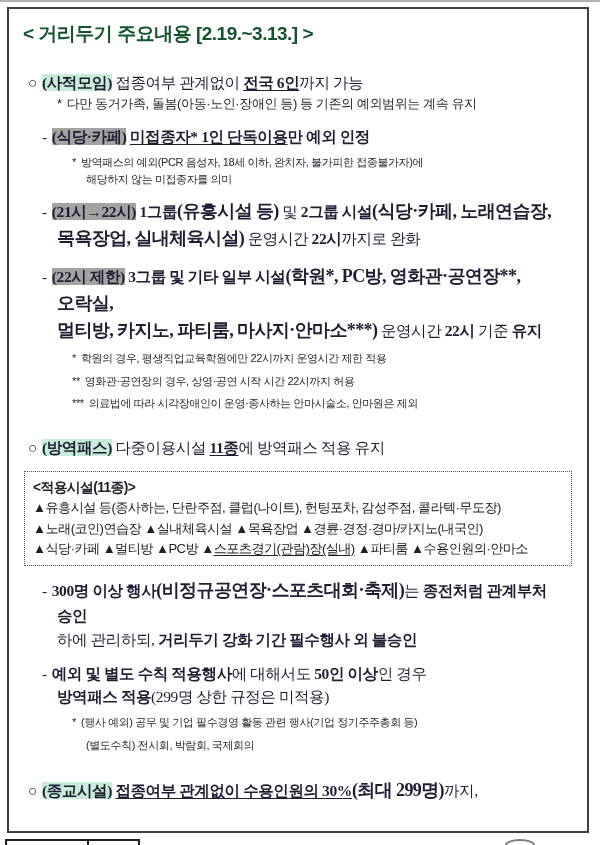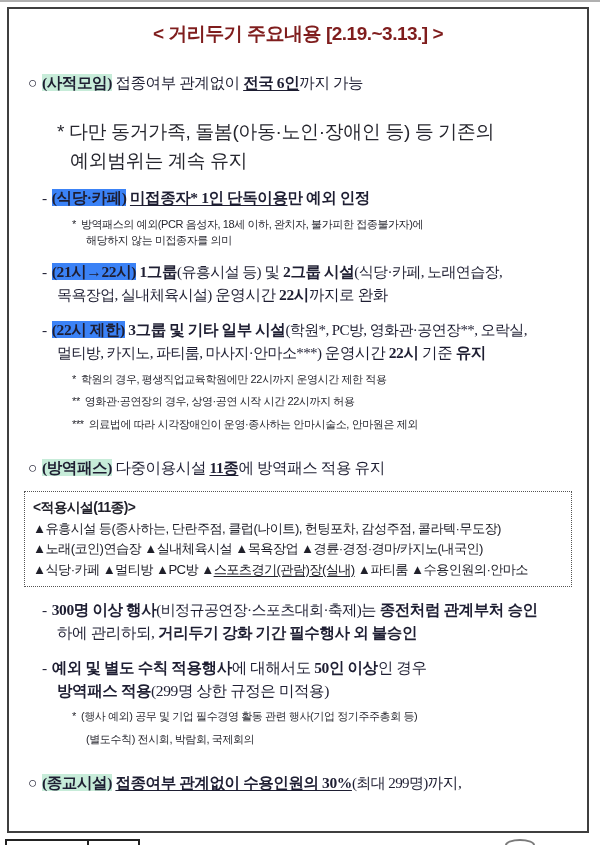--- a/index.html
+++ b/index.html
@@ -10,38 +10,38 @@
   }
   
   #top-fragment { position:absolute; left:0; top:0; width:600px; height:2px; background:#b0b0b0; }
 
   #doc-frame {
     position:absolute; left:7px; top:7px; width:582px; height:826px;
     border:2px solid #3f3f3f; box-sizing:border-box;
     padding:8px 14px 4px 14px; overflow:hidden;
   }
   .title {
-    text-align:center; font-family:"Liberation Sans","DejaVu Sans",sans-serif;
+    text-align:left; font-family:"Liberation Sans","DejaVu Sans",sans-serif;
     font-weight:bold; font-size:19px; letter-spacing:-0.5px; margin:4px 0 4px 0;
-    color:#7f1d1d;
+    color:#14532d;
   }
   .line { font-size:15.5px; line-height:1.5; letter-spacing:-0.4px; word-break:keep-all; }
   .b1 { margin-top:24px; padding-left:25px; text-indent:-20px; }
   .b2 { margin-top:11px; padding-left:34px; text-indent:-15px; }
-  .n1 { margin-top:24px;  padding-left:47px; text-indent:-13px;
-        font-family:"Liberation Sans","DejaVu Sans",sans-serif; font-size:19px; color:#26262e; }
+  .n1 { margin-top:0;  padding-left:47px; text-indent:-13px;
+        font-family:"Liberation Sans","DejaVu Sans",sans-serif; font-size:13px; color:#26262e; }
   .n2 { margin-top:6px;  padding-left:63px; text-indent:-14px;
         font-family:"Liberation Sans","DejaVu Sans",sans-serif; font-size:11px; color:#26262e; }
   .nomark { text-indent:0; }
   .marker { margin-right:5px; }
   .b { font-weight:bold; }
   .u { text-decoration:underline; text-underline-offset:2px; }
-  .sm { font-size:15px; letter-spacing:-0.6px; }
+  .sm { font-size:18px; letter-spacing:-0.6px;font-weight:bold; }
   .hl-green { background:#c7ecd9; }
-  .hl-peach { background:#3b82f6; }
+  .hl-peach { background:#a3a3a3; }
 
   .facility-box {
     margin:12px 1px 2px 1px; border:1px dotted #555; padding:5px 8px 6px 8px;
     font-family:"Liberation Sans","DejaVu Sans",sans-serif;
     font-size:13.2px; line-height:1.55; letter-spacing:-0.6px; color:#20202a;
     word-break:keep-all;
   }
   .facility-box .bx-header { font-weight:bold; font-size:13.8px; }
 
   

